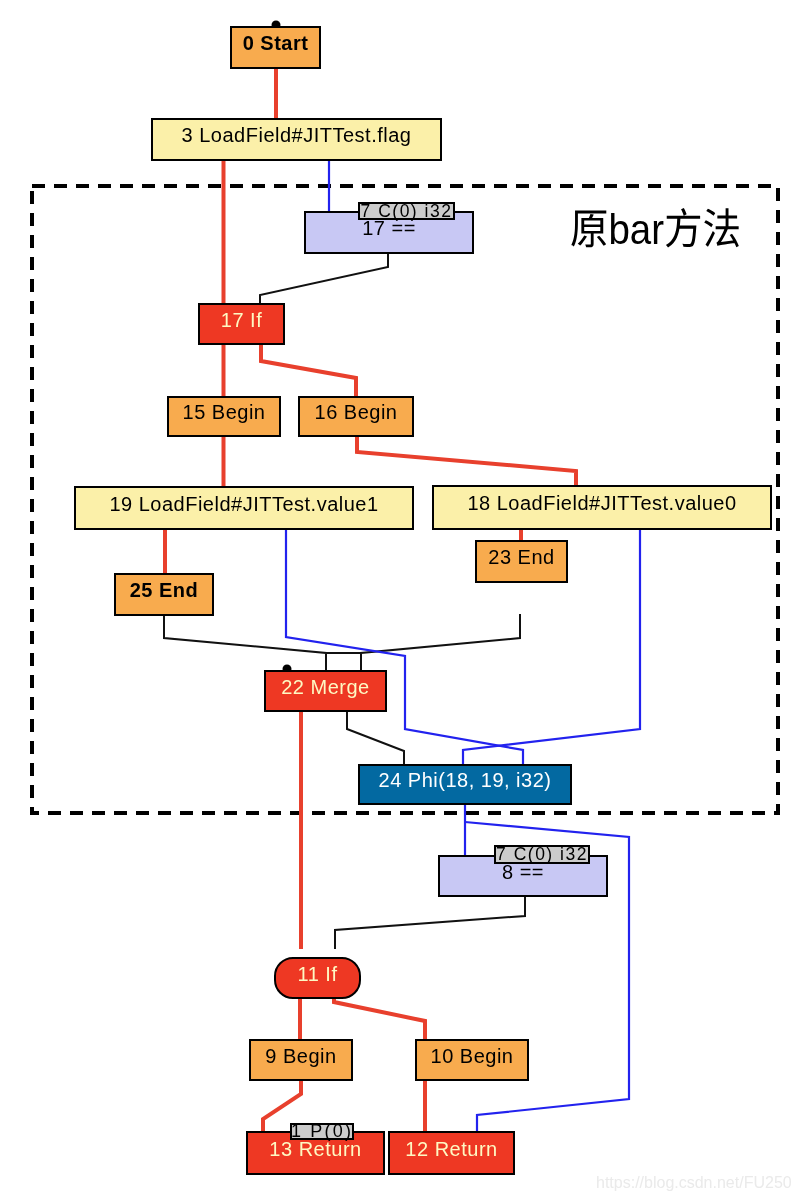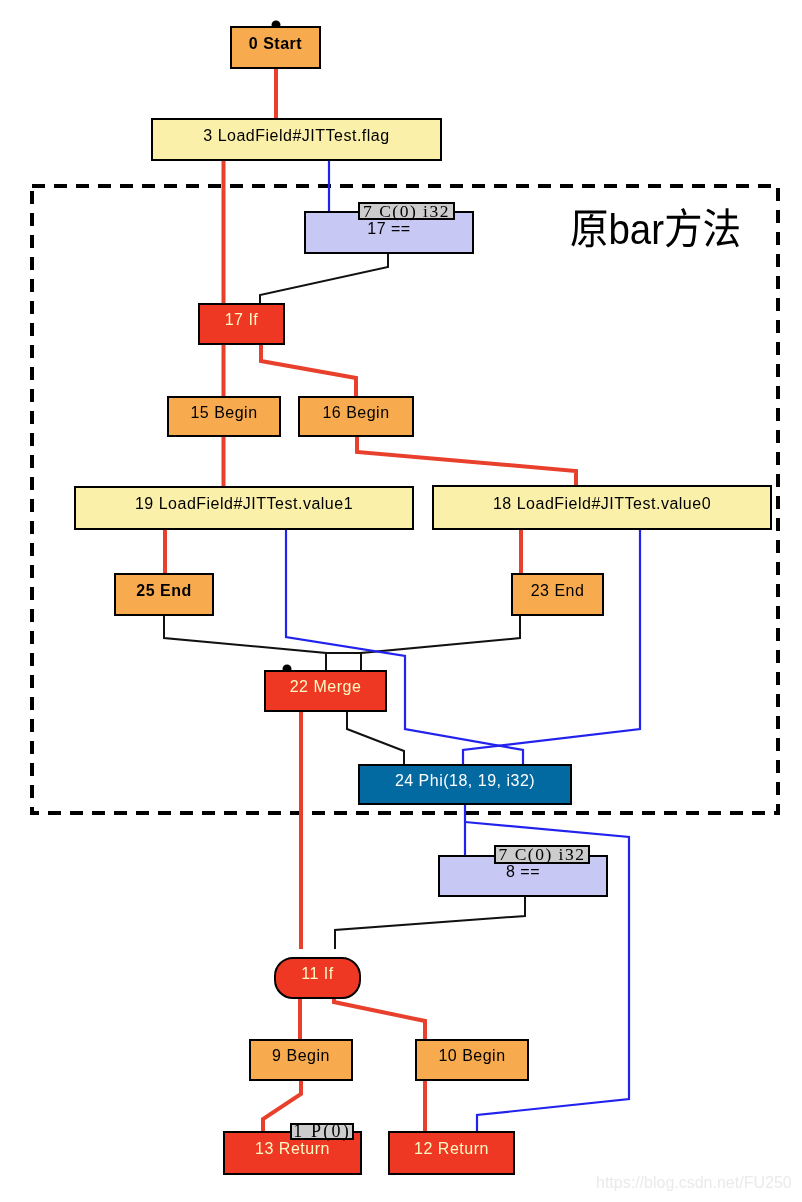--- a/index.html
+++ b/index.html
@@ -1,24 +1,24 @@
 <!DOCTYPE html>
 <html><head>
 <meta charset="utf-8">
 <style>
 html,body{margin:0;padding:0;}
 body{width:802px;height:1202px;position:relative;background:#fff;font-family:"Liberation Sans",sans-serif;overflow:hidden;}
 svg.edges{position:absolute;left:0;top:0;z-index:1;}
-.node{position:absolute;border:2px solid #000;box-sizing:border-box;display:flex;align-items:center;justify-content:center;font-size:16px;letter-spacing:0.5px;padding-bottom:8px;z-index:2;white-space:nowrap;color:#000;}
+.node{position:absolute;border:2px solid #000;box-sizing:border-box;display:flex;align-items:center;justify-content:center;font-size:20px;letter-spacing:0.5px;padding-bottom:8px;z-index:2;white-space:nowrap;color:#000;}
 .orange{background:#F8AB4E;}
 .yellow{background:#FBF0A9;margin-left:22px;}
 .red{background:#EE3823;color:#fef9c3;text-align:right;}
 .purple{background:#C8C8F4;}
 .blue{background:#0369a1;color:#fff;}
-.glabel{position:absolute;background:#CCCCCC;border:2px solid #000;box-sizing:border-box;display:flex;align-items:center;justify-content:center;font-size:17.5px;letter-spacing:1.5px;z-index:3;white-space:nowrap;color:#000;font-family:Liberation Serif, serif;}
+.glabel{position:absolute;background:#CCCCCC;border:2px solid #000;box-sizing:border-box;display:flex;align-items:center;justify-content:center;font-size:17.5px;letter-spacing:1.5px;z-index:3;white-space:nowrap;color:#000;}
 .wm{position:absolute;left:596px;top:1174px;font-size:16px;color:#eaeaea;z-index:0;}
 </style>
 </head>
 <body>
 <svg class="edges" width="802" height="1202" viewBox="0 0 802 1202">
 
   <rect x="32" y="186" width="746" height="627" fill="none" stroke="#000" stroke-width="4" stroke-dasharray="13 9"></rect>
 
   <g stroke="#E8402D" stroke-width="4" fill="none">
     <path d="M276 64 L276 120"></path>
@@ -65,25 +65,25 @@
 
 <div class="node orange" style="left:230px;top:26px;width:91px;height:43px;font-weight:bold;">0 Start</div>
 <div class="node yellow" style="left:129px;top:118px;width:291px;height:43px;">3 LoadField#JITTest.flag</div>
 <div class="node purple" style="left:304px;top:211px;width:170px;height:43px;">17 ==</div>
 <div class="node red" style="left:198px;top:303px;width:87px;height:42px;">17 If</div>
 <div class="node orange" style="left:167px;top:396px;width:114px;height:41px;">15 Begin</div>
 <div class="node orange" style="left:298px;top:396px;width:116px;height:41px;">16 Begin</div>
 <div class="node yellow" style="left:52px;top:486px;width:340px;height:44px;">19 LoadField#JITTest.value1</div>
 <div class="node yellow" style="left:410px;top:485px;width:340px;height:45px;">18 LoadField#JITTest.value0</div>
 <div class="node orange" style="left:114px;top:573px;width:100px;height:43px;font-weight:bold;">25 End</div>
-<div class="node orange" style="left:475px;top:573px;width:93px;height:43px;margin-left:36px;">23 End</div>
+<div class="node orange" style="left:475px;top:540px;width:93px;height:43px;">23 End</div>
 <div class="node red" style="left:264px;top:670px;width:123px;height:42px;">22 Merge</div>
 <div class="node blue" style="left:358px;top:764px;width:214px;height:41px;">24 Phi(18, 19, i32)</div>
 <div class="node purple" style="left:438px;top:855px;width:170px;height:42px;">8 ==</div>
 <div class="node red" style="left:274px;top:957px;width:87px;height:42px;border-radius:19px;">11 If</div>
 <div class="node orange" style="left:249px;top:1039px;width:104px;height:42px;">9 Begin</div>
 <div class="node orange" style="left:367px;top:1039px;width:114px;height:42px;margin-left:48px;">10 Begin</div>
-<div class="node red" style="left:223px;top:1131px;width:139px;height:44px;">13 Return</div>
+<div class="node red" style="left:246px;top:1131px;width:139px;height:44px;">13 Return</div>
 <div class="node red" style="left:388px;top:1131px;width:127px;height:44px;">12 Return</div>
 
 <div class="glabel" style="left:358px;top:202px;width:97px;height:18px;">7 C(0) i32</div>
 <div class="glabel" style="left:494px;top:845px;width:96px;height:19px;">7 C(0) i32</div>
 <div class="glabel" style="left:290px;top:1123px;width:64px;height:17px;font-size:18px;letter-spacing:2.2px;">1 P(0)</div>
 
 </body></html>

